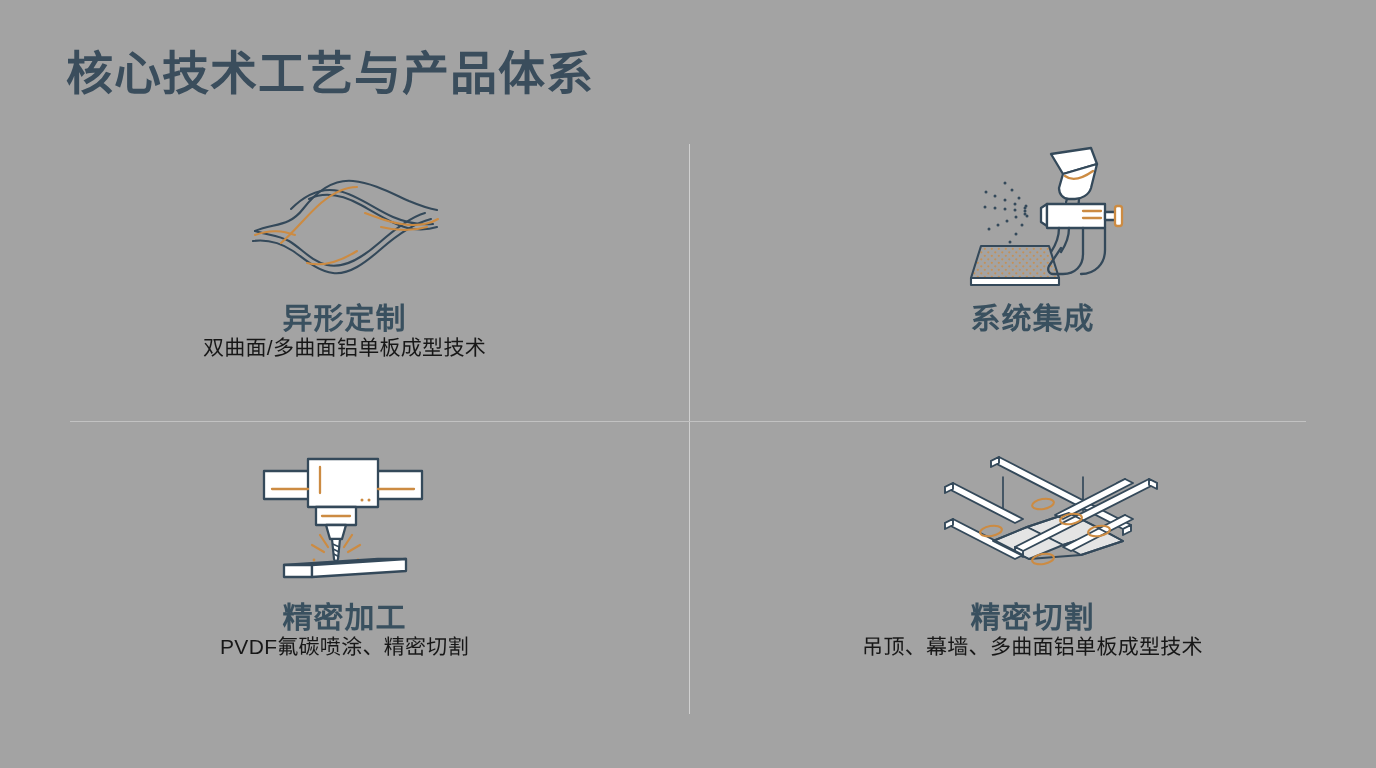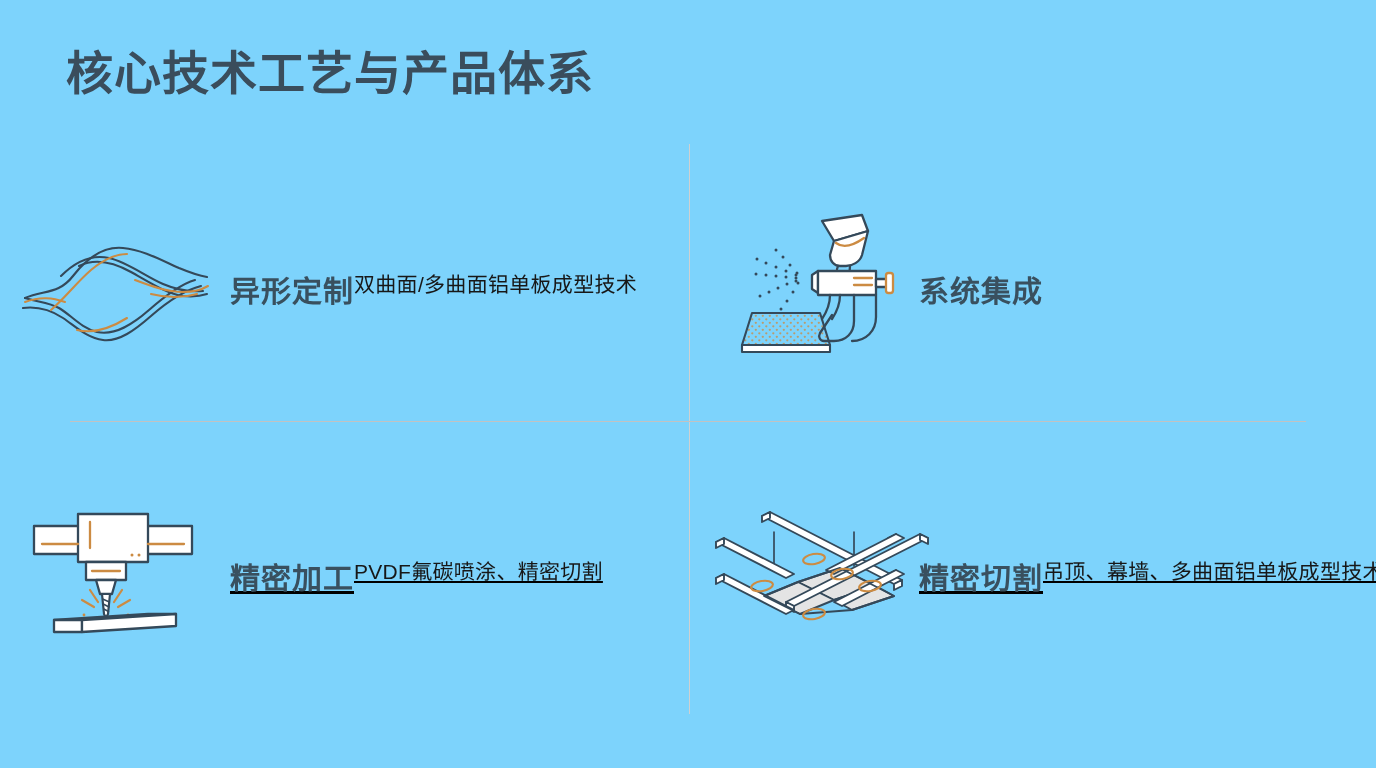--- a/index.html
+++ b/index.html
@@ -12,21 +12,21 @@
     width: 1376px;
     height: 768px;
     overflow: hidden;
     font-family: "Liberation Sans", "DejaVu Sans", sans-serif;
     position: relative;
   }
 
   #slide {
     position: absolute;
     inset: 0;
-    background: #7dd3fc;
+    background: #a3a3a3;
   }
 
   
   #page-title {
     position: absolute;
     left: 66px;
     top: 46px;
     font-size: 47px;
     font-weight: bold;
     letter-spacing: 1px;
@@ -61,27 +61,27 @@
     width: 1376px;
     height: 600px;
     display: grid;
     grid-template-columns: 689px 687px;
     grid-template-rows: 291px 291px;
   }
 
   .card {
     position: relative;
     display: flex;
-    flex-direction: row;
+    flex-direction: column;
     align-items: center;
     justify-content: flex-start;
     box-sizing: border-box;
   }
   .card.r1 { padding-top: 18px; }
-  .card.r2 { padding-top: 10px; text-decoration: underline; }
+  .card.r2 { padding-top: 26px; }
 
   .icon-wrap {
     width: 230px;
     height: 140px;
     display: flex;
     align-items: center;
     justify-content: center;
   }
   .icon-wrap svg { display: block; overflow: visible; }
 

